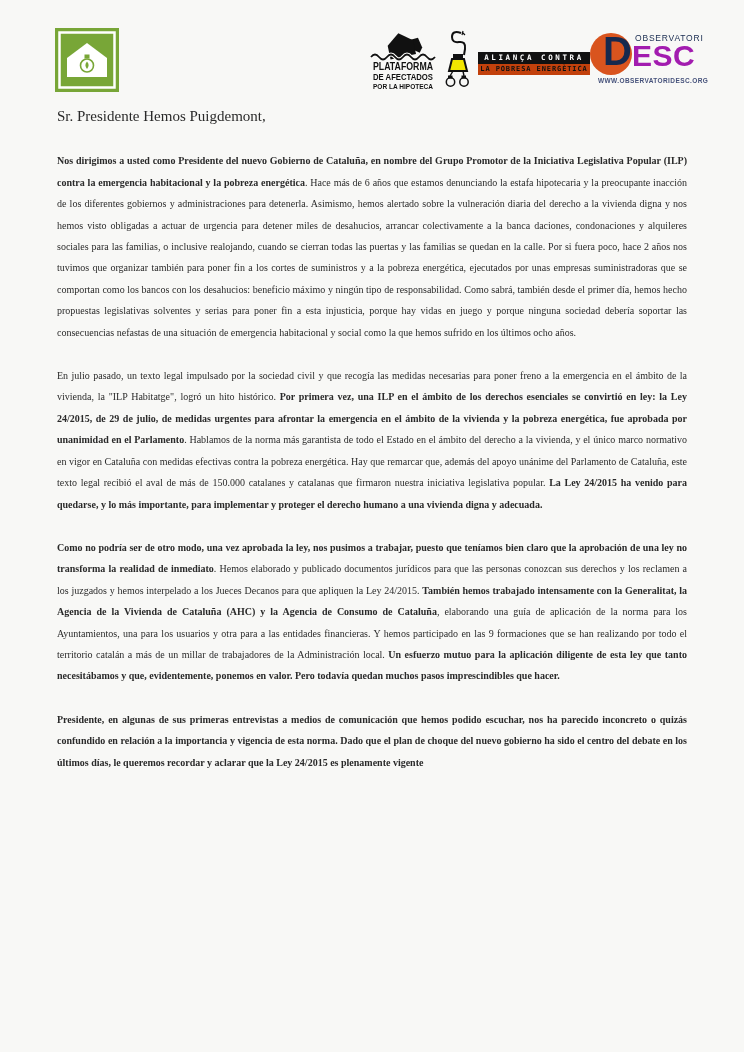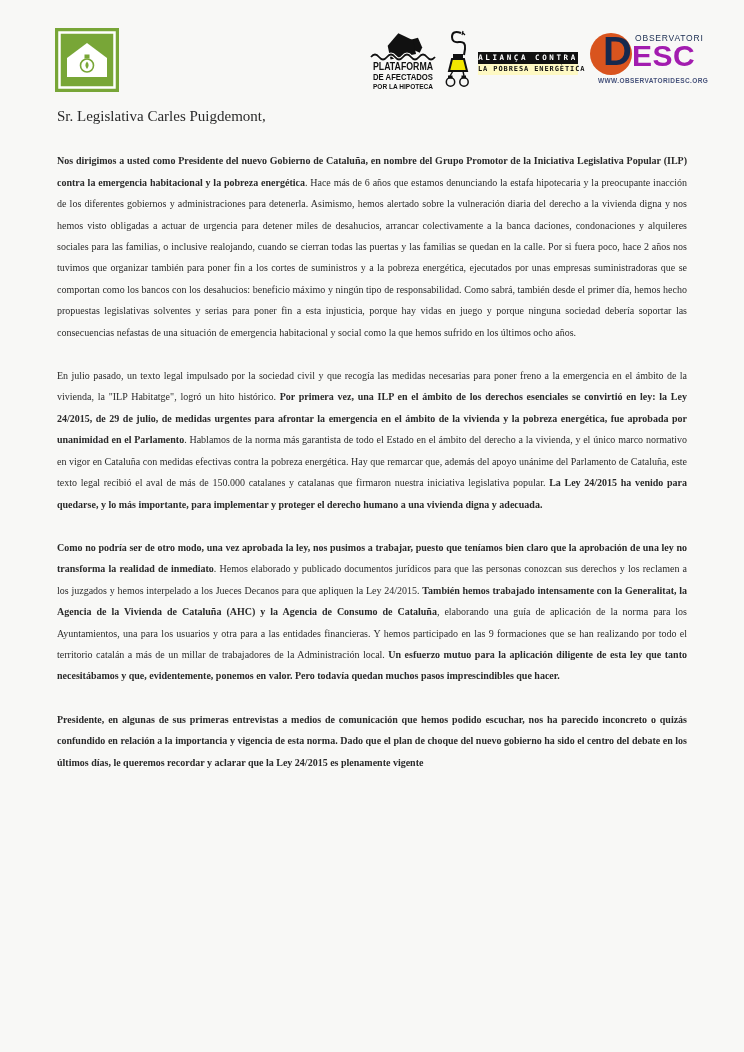--- a/index.html
+++ b/index.html
@@ -17,26 +17,26 @@
   .letterhead { position: absolute; left: 0; top: 0; width: 744px; height: 100px; }
 
   .ilp-logo { position: absolute; left: 55px; top: 28px; width: 64px; height: 64px; }
 
   .pah-logo { position: absolute; left: 370px; top: 32px; width: 66px; height: 58px; }
   .pah-logo text { font-family: "Liberation Sans", sans-serif; font-weight: 700; fill: #111; }
 
   .plug-logo { position: absolute; left: 440px; top: 30px; width: 34px; height: 58px; }
 
   .ape-banner {
-    position: absolute; left: 478px; top: 52px; width: 100px;
+    position: absolute; left: 478px; top: 52px; width: 112px;
     font-family: "DejaVu Sans Mono", monospace; font-weight: 700;
     text-align: center; white-space: nowrap;
   }
   .ape-line1 { background: #111111; color: #ffffff; font-size: 7.5px; line-height: 12px; letter-spacing: 2.6px; }
-  .ape-line2 { background: #fef9c3; color: #111111; font-size: 7px; line-height: 11px; letter-spacing: 0.9px; }
+  .ape-line2 { background: #c2410c; color: #111111; font-size: 7px; line-height: 11px; letter-spacing: 0.9px; }
 
   .desc-logo { position: absolute; left: 590px; top: 30px; width: 104px; height: 54px; font-family: "Liberation Sans", sans-serif; }
   .desc-circle { position: absolute; left: 0; top: 3px; width: 42px; height: 42px; border-radius: 50%; background: #d9541e; }
   .desc-d { position: absolute; left: 13px; top: -3px; font-size: 40px; line-height: 48px; font-weight: 800; color: #16294e; }
   .desc-top { position: absolute; left: 45px; top: 3px; font-size: 8.5px; font-weight: 400; letter-spacing: 0.8px; color: #16294e; }
   .desc-esc { position: absolute; left: 42px; top: 8px; font-size: 30px; line-height: 36px; font-weight: 800; color: #a21caf; letter-spacing: 0.5px; }
   .desc-url { position: absolute; left: 8px; top: 47px; font-size: 6.5px; font-weight: 700; letter-spacing: 0.4px; color: #46527b; }
 
   
   .letter-main { padding: 106px 57px 0 57px; }
@@ -99,21 +99,21 @@
       <span class="desc-circle"></span>
       <span class="desc-d">D</span>
       <span class="desc-top">OBSERVATORI</span>
       <span class="desc-esc">ESC</span>
       <span class="desc-url">WWW.OBSERVATORIDESC.ORG</span>
     </div>
 
   </div>
 
   <div class="letter-main">
-    <p class="salutation">Sr. Legislativa Carles Puigdemont,</p>
+    <p class="salutation">Sr. Presidente Hemos Puigdemont,</p>
     <div>
         <p class="para"><span class="b">Nos dirigimos a usted como Presidente del nuevo Gobierno de Cataluña, en nombre del Grupo Promotor de la Iniciativa Legislativa Popular (ILP) contra la emergencia habitacional y la pobreza energética</span><span>. Hace más de 6 años que estamos denunciando la estafa hipotecaria y la preocupante inacción de los diferentes gobiernos y administraciones para detenerla. Asimismo, hemos alertado sobre la vulneración diaria del derecho a la vivienda digna y nos hemos visto obligadas a actuar de urgencia para detener miles de desahucios, arrancar colectivamente a la banca daciones, condonaciones y alquileres sociales para las familias, o inclusive realojando, cuando se cierran todas las puertas y las familias se quedan en la calle. Por si fuera poco, hace 2 años nos tuvimos que organizar también para poner fin a los cortes de suministros y a la pobreza energética, ejecutados por unas empresas suministradoras que se comportan como los bancos con los desahucios: beneficio máximo y ningún tipo de responsabilidad. Como sabrá, también desde el primer día, hemos hecho propuestas legislativas solventes y serias para poner fin a esta injusticia, porque hay vidas en juego y porque ninguna sociedad debería soportar las consecuencias nefastas de una situación de emergencia habitacional y social como la que hemos sufrido en los últimos ocho años.</span></p>
         <p class="para"><span>En julio pasado, un texto legal impulsado por la sociedad civil y que recogía las medidas necesarias para poner freno a la emergencia en el ámbito de la vivienda, la "ILP Habitatge", logró un hito histórico. </span><span class="b">Por primera vez, una ILP en el ámbito de los derechos esenciales se convirtió en ley: la Ley 24/2015, de 29 de julio, de medidas urgentes para afrontar la emergencia en el ámbito de la vivienda y la pobreza energética, fue aprobada por unanimidad en el Parlamento</span><span>. Hablamos de la norma más garantista de todo el Estado en el ámbito del derecho a la vivienda, y el único marco normativo en vigor en Cataluña con medidas efectivas contra la pobreza energética. Hay que remarcar que, además del apoyo unánime del Parlamento de Cataluña, este texto legal recibió el aval de más de 150.000 catalanes y catalanas que firmaron nuestra iniciativa legislativa popular. </span><span class="b">La Ley 24/2015 ha venido para quedarse, y lo más importante, para implementar y proteger el derecho humano a una vivienda digna y adecuada.</span></p>
         <p class="para"><span class="b">Como no podría ser de otro modo, una vez aprobada la ley, nos pusimos a trabajar, puesto que teníamos bien claro que la aprobación de una ley no transforma la realidad de inmediato</span><span>. Hemos elaborado y publicado documentos jurídicos para que las personas conozcan sus derechos y los reclamen a los juzgados y hemos interpelado a los Jueces Decanos para que apliquen la Ley 24/2015. </span><span class="b">También hemos trabajado intensamente con la Generalitat, la Agencia de la Vivienda de Cataluña (AHC) y la Agencia de Consumo de Cataluña</span><span>, elaborando una guía de aplicación de la norma para los Ayuntamientos, una para los usuarios y otra para a las entidades financieras. Y hemos participado en las 9 formaciones que se han realizando por todo el territorio catalán a más de un millar de trabajadores de la Administración local. </span><span class="b">Un esfuerzo mutuo para la aplicación diligente de esta ley que tanto necesitábamos y que, evidentemente, ponemos en valor. Pero todavía quedan muchos pasos imprescindibles que hacer.</span></p>
         <p class="para"><span class="b">Presidente, en algunas de sus primeras entrevistas a medios de comunicación que hemos podido escuchar, nos ha parecido inconcreto o quizás confundido en relación a la importancia y vigencia de esta norma. Dado que el plan de choque del nuevo gobierno ha sido el centro del debate en los últimos días, le queremos recordar y aclarar que la Ley 24/2015 es plenamente vigente</span></p>
       </div>
   </div>
 
 </div>
 

